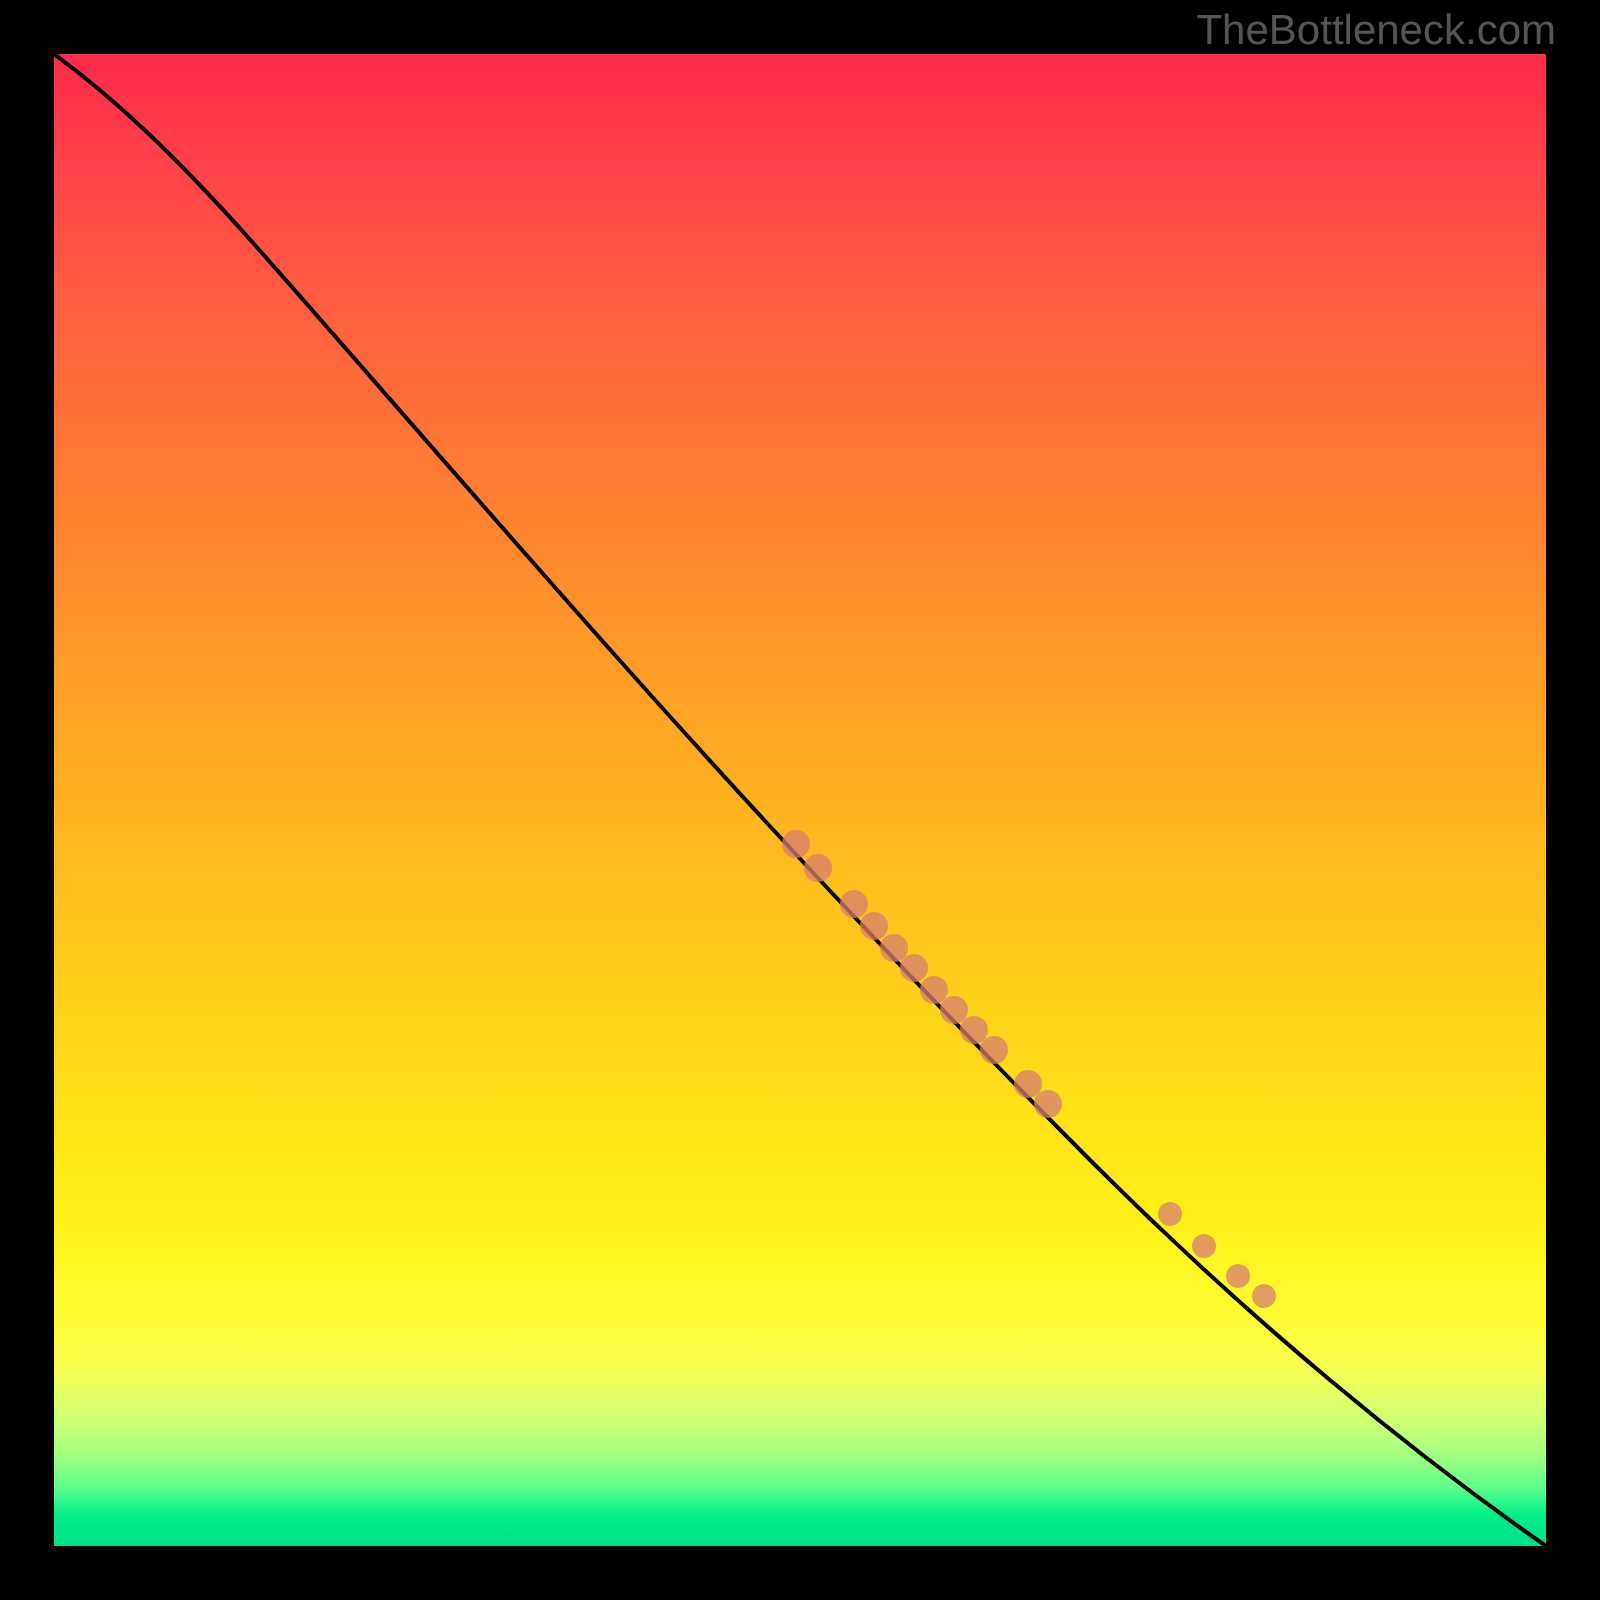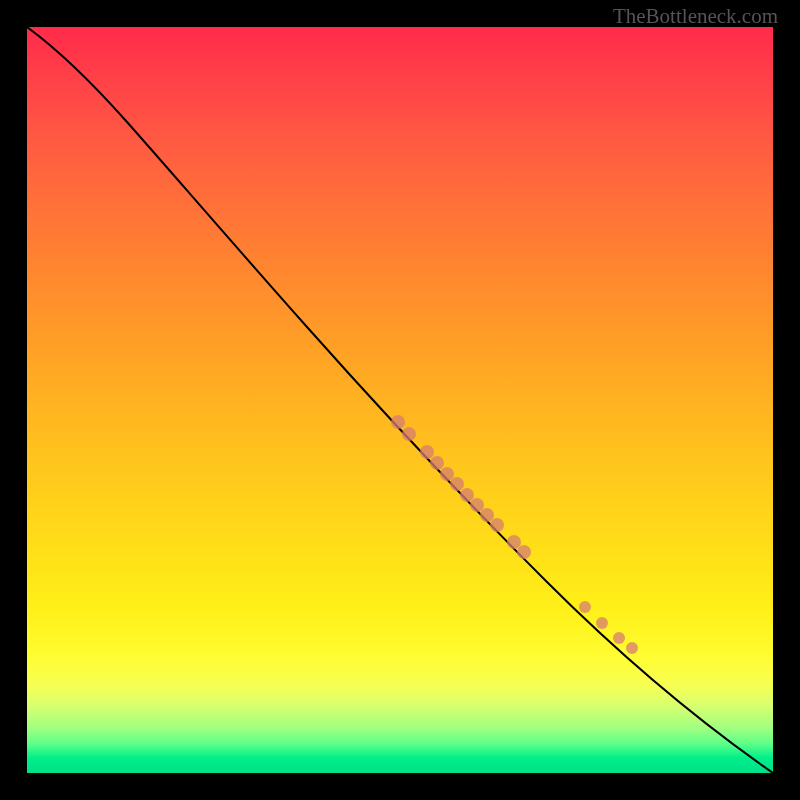--- a/index.html
+++ b/index.html
@@ -17,21 +17,20 @@
     }
     
     .watermark {
       position: absolute;
       top: 4px;
       right: 22px;
       color: #555;
       font-size: 21px;
       font-weight: normal;
       z-index: 10;
-      font-family: Liberation Serif, serif;
     }
     
     .chart-container {
       position: absolute;
       top: 27px;
       left: 27px;
       width: 746px;
       height: 746px;
       overflow: hidden;
     }

